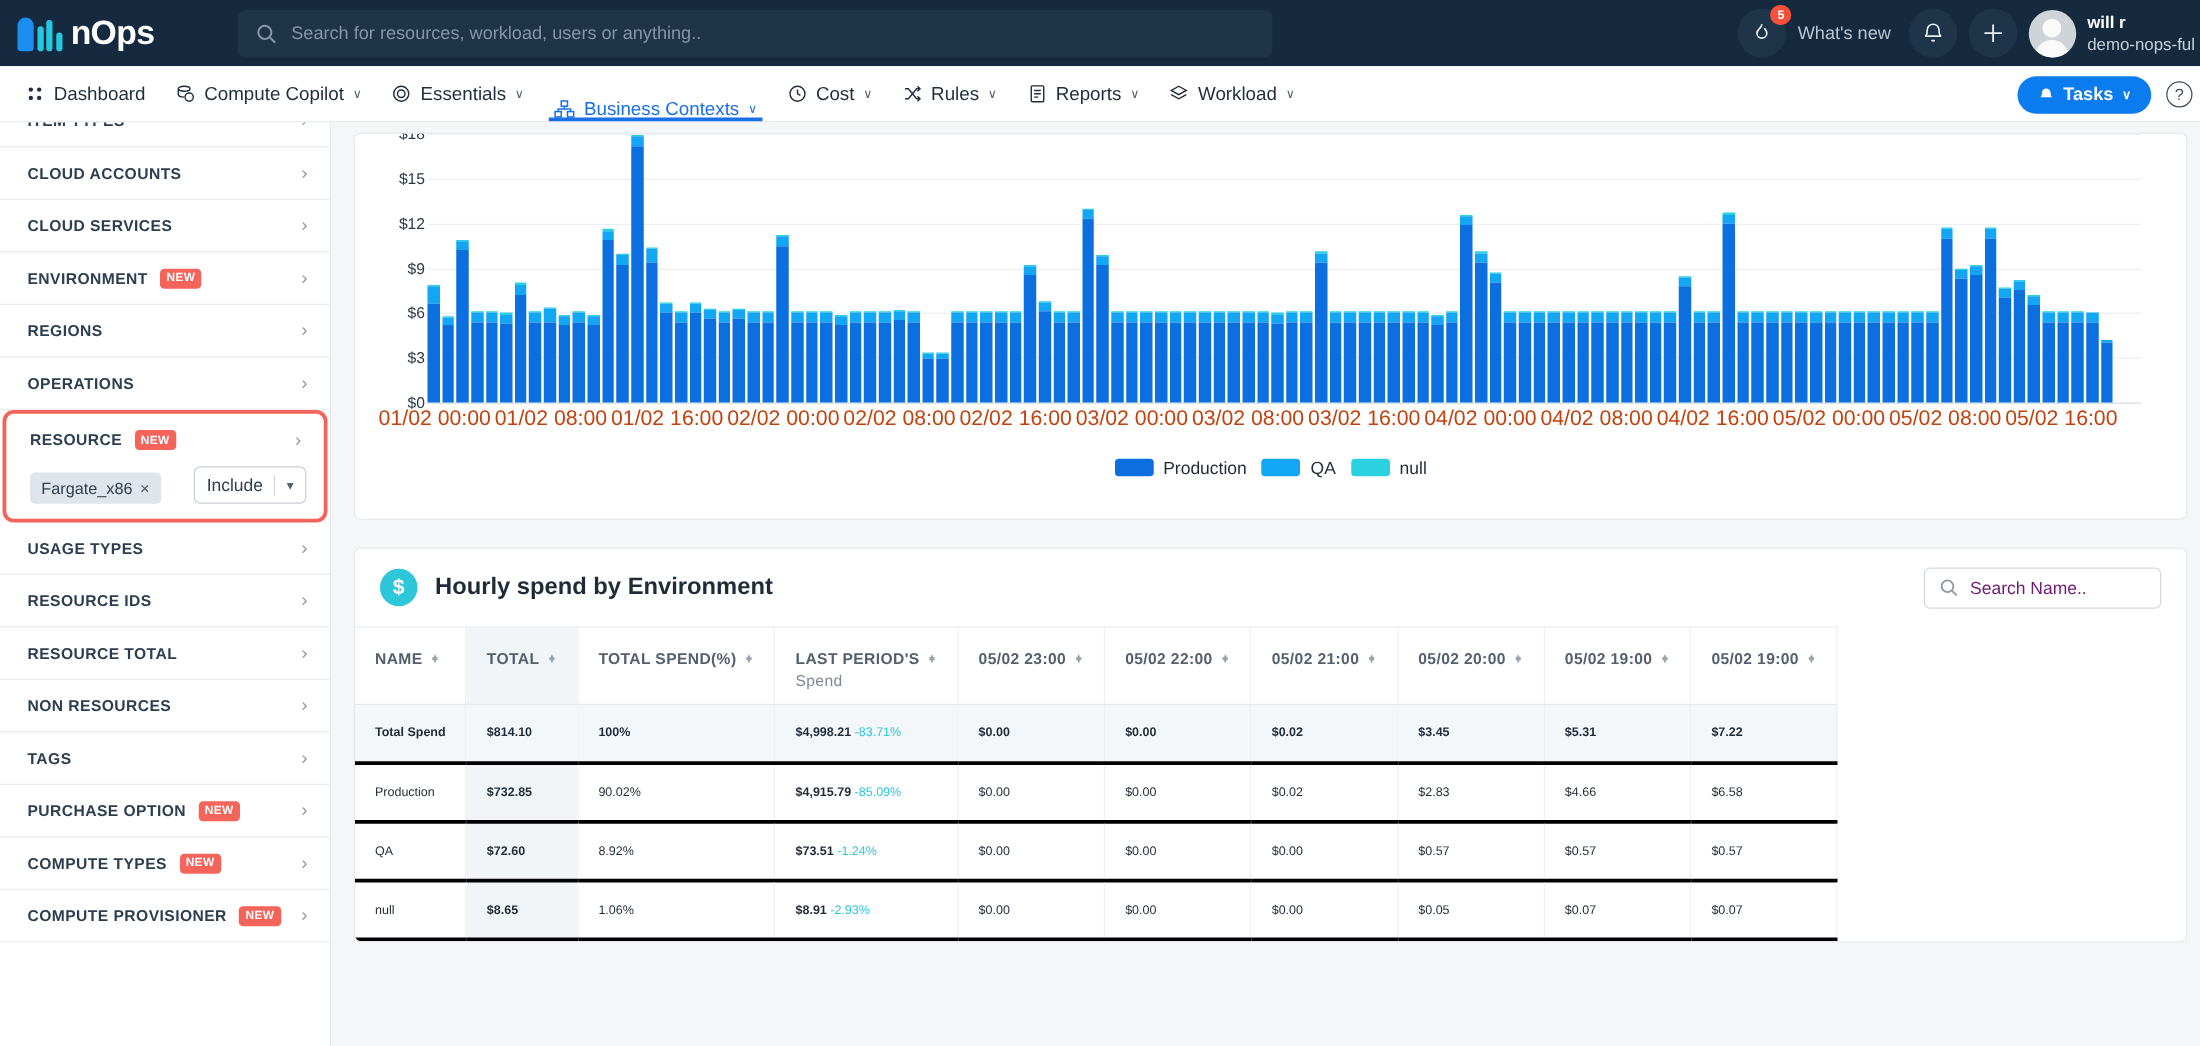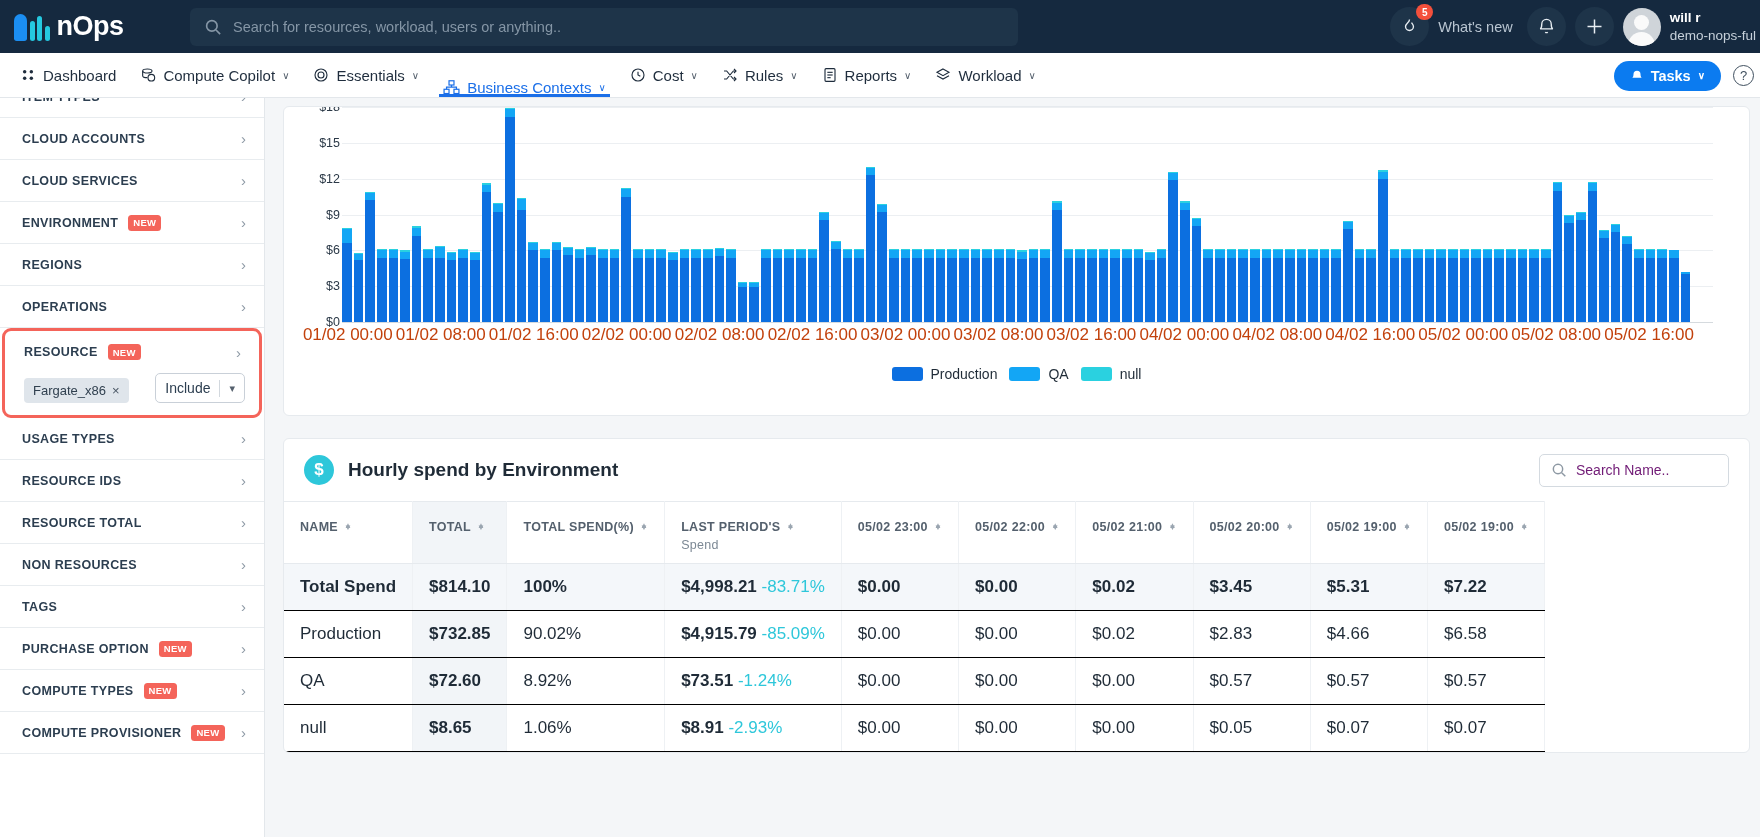--- a/index.html
+++ b/index.html
@@ -152,22 +152,22 @@
     border-top:1px solid #e6eaee; border-bottom:1px solid #e6eaee; border-right:1px solid #eef1f4;
     height: 62px; padding: 0 16px; text-align:left; vertical-align: top;
     font-size:12.5px; font-weight:bold; color:#54606d; letter-spacing:0.3px; background:#fff;
   }
   thead th .thwrap { display:flex; align-items:center; gap:6px; padding-top:18px; }
   thead th .sub { font-size:12.5px; font-weight:normal; color:#7c8894; padding-top:4px; }
   th.col-total { background:#f2f5f8; }
   .sorticon { display:inline-flex; flex-direction:column; gap:2px; line-height:0; }
   .sorticon i { font-style:normal; font-size:8px; color:#9aa5b0; }
   tbody td {
-    border-bottom:1px solid #000000; border-right:1px solid #eef1f4;
-    height: 47px; padding: 0 16px; font-size:17px; color:#1f2b37; white-space:nowrap;
+    border-bottom:3px solid #000000; border-right:1px solid #eef1f4;
+    height: 47px; padding: 0 16px; font-size:10px; color:#1f2b37; white-space:nowrap;
   }
   tr.total-row td { background:#f4f7fa; font-weight:bold; }
   tr.total-row td.col-name { font-weight:bold; }
   td.col-total { background:#f2f5f8; font-weight:bold; }
   td.col-last { font-weight:bold; }
   .delta { color:#2ec7da; font-weight:normal; }
   td.col-hour { font-weight: normal; }
   tr.total-row td.col-hour { font-weight:bold; }
 
   .tbl-scroll { overflow:hidden; }

